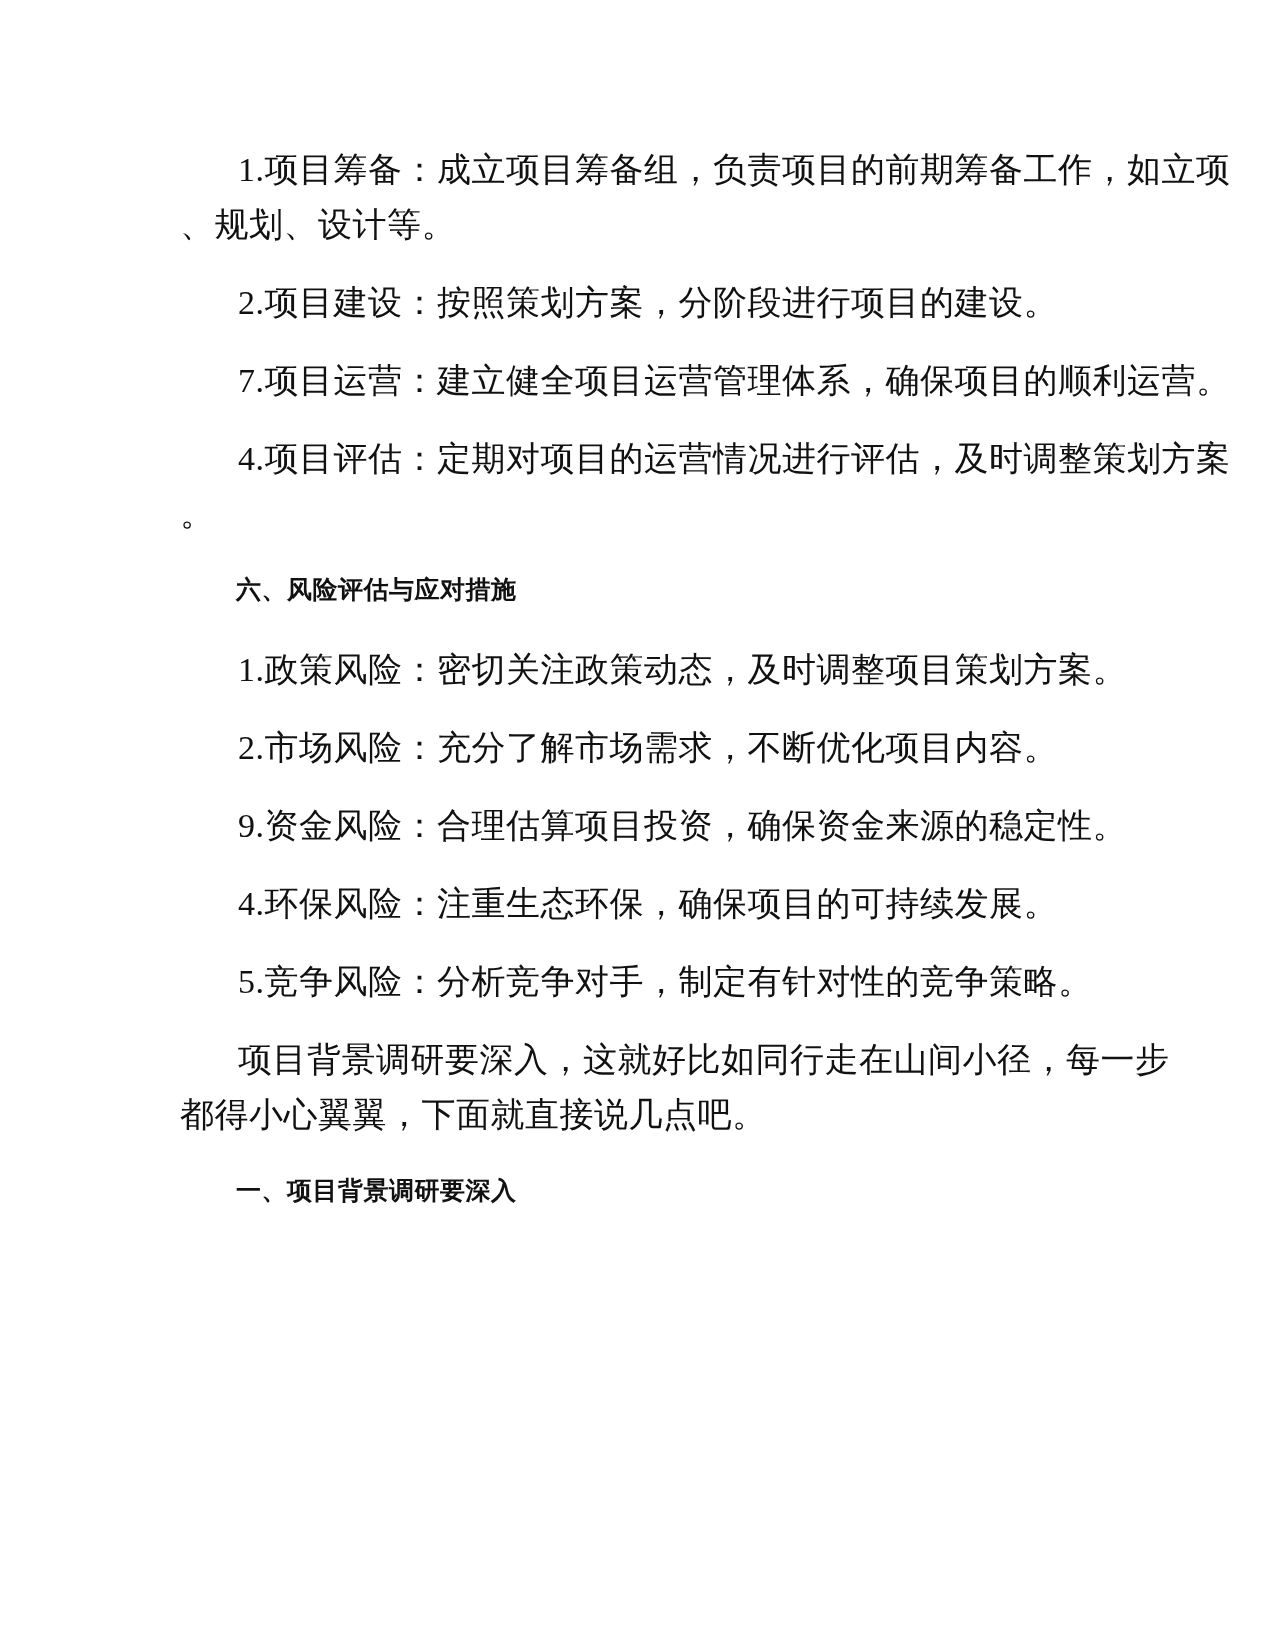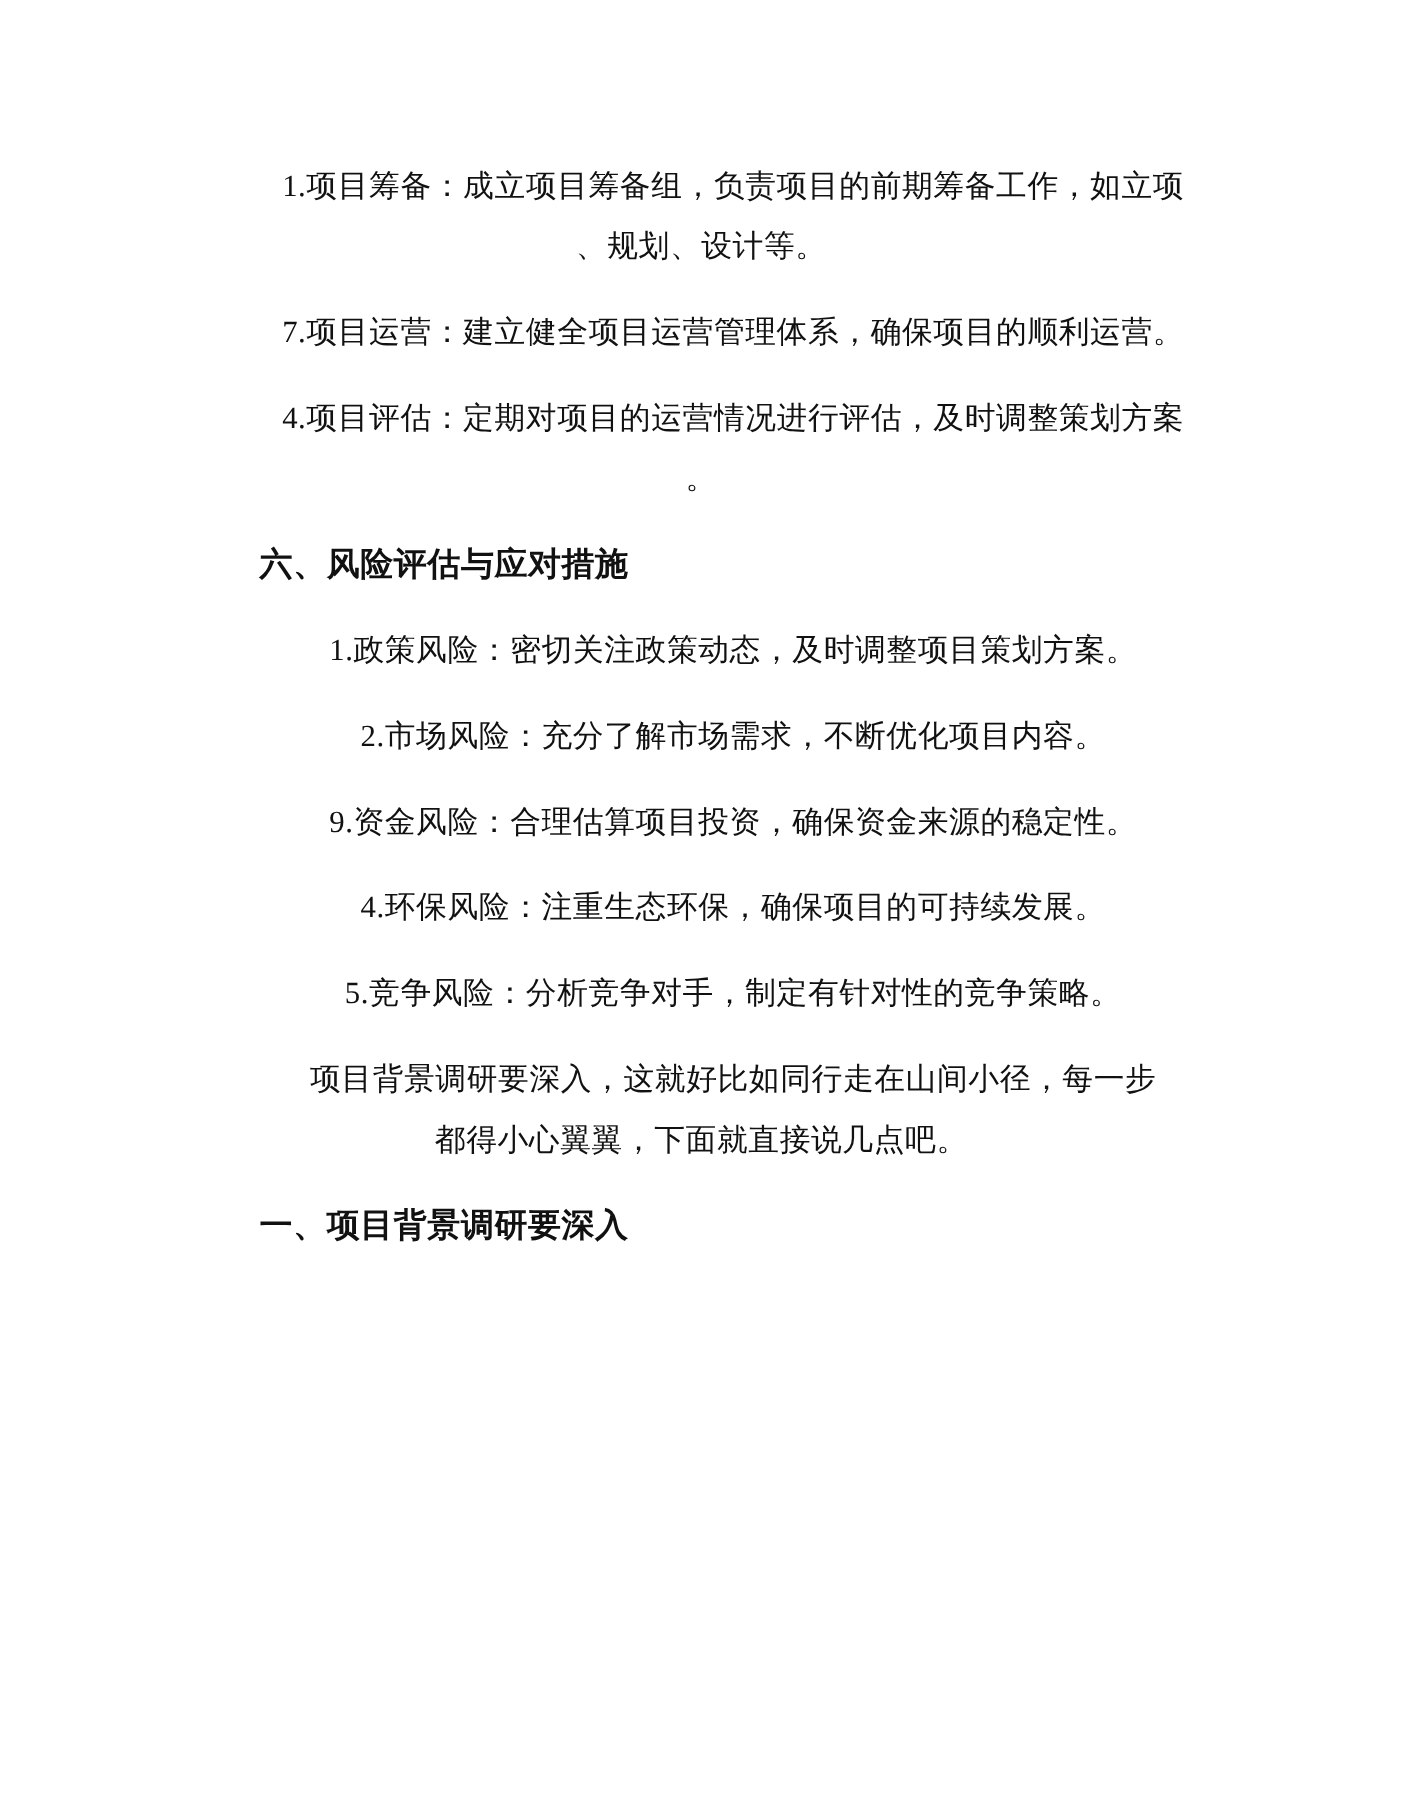--- a/index.html
+++ b/index.html
@@ -19,52 +19,54 @@
   .doc {
     position: absolute;
     top: 142px;
     left: 180px;
     width: 915px;
   }
   .block {
     margin: 0 0 23px 0;
   }
   .para .line {
-    font-size: 28px;
+    font-size: 34px;
     line-height: 55px;
     height: 55px;
     white-space: nowrap;
     letter-spacing: 0.5px;
-    text-align: center;
   }
   .para .line:first-child {
     text-indent: 58px;
   }
   .heading .line {
-    font-family: Liberation Serif, serif;
+    font-family: Liberation Mono, monospace;
     font-weight: bold;
-    font-size: 30px;
+    font-size: 25px;
     line-height: 55px;
     height: 55px;
     white-space: nowrap;
     text-indent: 56px;
     letter-spacing: 0.5px;
   }
 </style>
 </head>
 <body>
 
 <div class="page">
   <div class="doc">
 
     <div class="block para">
       <div class="line">1.项目筹备：成立项目筹备组，负责项目的前期筹备工作，如立项</div>
       <div class="line">、规划、设计等。</div>
     </div>
 
+    <div class="block para">
+      <div class="line">2.项目建设：按照策划方案，分阶段进行项目的建设。</div>
+    </div>
 
     <div class="block para">
       <div class="line">7.项目运营：建立健全项目运营管理体系，确保项目的顺利运营。</div>
     </div>
 
     <div class="block para">
       <div class="line">4.项目评估：定期对项目的运营情况进行评估，及时调整策划方案</div>
       <div class="line">。</div>
     </div>
 

